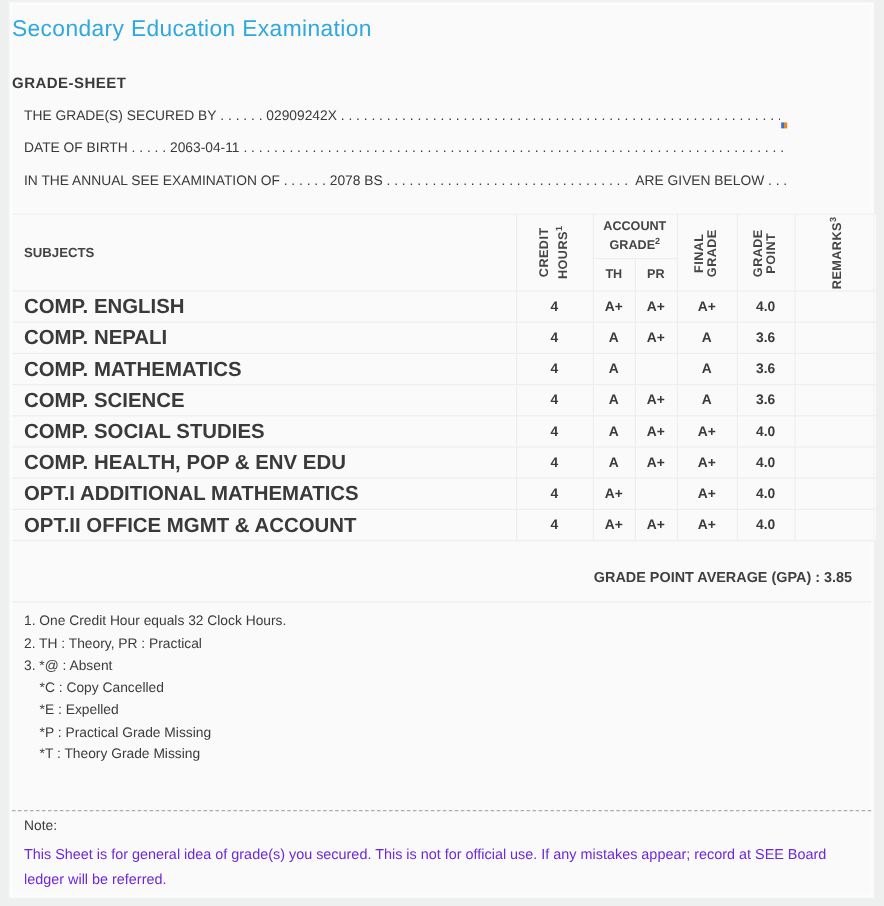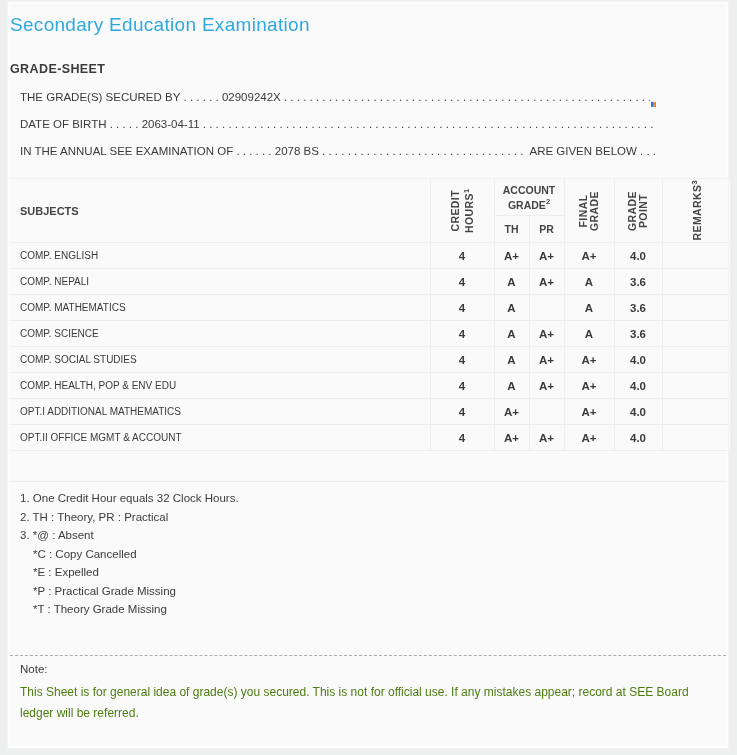--- a/index.html
+++ b/index.html
@@ -87,21 +87,21 @@
     height:37px; text-align:center; vertical-align:middle;
     font-size:10.5px; font-weight:bold; color:#454545; line-height:12px;
   }
   th.subhead {
     height:27px; text-align:center; vertical-align:middle;
     font-size:10.5px; font-weight:bold; color:#454545;
   }
   sup { font-size:7.5px; }
   td.subj {
     height:26px; padding-left:10px;
-    font-size:10px; font-weight:normal; color:#3a3a3a;
+    font-size:17px; font-weight:bold; color:#3a3a3a;
     text-align:left; vertical-align:middle;
   }
   td.val {
     text-align:center; vertical-align:middle;
     font-size:11.5px; font-weight:bold; color:#3a3a3a;
   }
   
   .summary {
     padding:20px 16px 10px 0;
     text-align:right;
@@ -115,21 +115,21 @@
   .fn.indent { padding-left:13px; }
   
   .dashed-sep {
     margin-top:36px;
     border-top:1px dashed #adadad;
   }
   .note { padding:5px 12px 0 10px; }
   .note-label { font-size:11.5px; line-height:17px; color:#3c3c3c; }
   .note-text {
     margin-top:4px;
-    font-size:12px; line-height:21px; color:#4d7c0f;
+    font-size:12px; line-height:21px; color:#6d28d9;
     max-width:700px;
   }
 </style>
 </head>
 <body>
 
 <div class="card">
 
   <div class="title">Secondary Education Examination</div>
   <div class="subtitle">GRADE-SHEET</div>
@@ -268,20 +268,21 @@
         <td class="val">A+</td>
         <td class="val">A+</td>
         <td class="val">A+</td>
         <td class="val">4.0</td>
         <td class="val"></td>
       </tr>
     </tbody>
   </table>
 
   <div class="summary">
+    <div class="gpa">GRADE POINT AVERAGE (GPA) : 3.85</div>
   </div>
 
   <div class="footnotes">
     <div class="fn">1. One Credit Hour equals 32 Clock Hours.</div>
     <div class="fn">2. TH : Theory, PR : Practical</div>
     <div class="fn">3. *@ : Absent</div>
     <div class="fn indent">*C : Copy Cancelled</div>
     <div class="fn indent">*E : Expelled</div>
     <div class="fn indent">*P : Practical Grade Missing</div>
     <div class="fn indent">*T : Theory Grade Missing</div>

